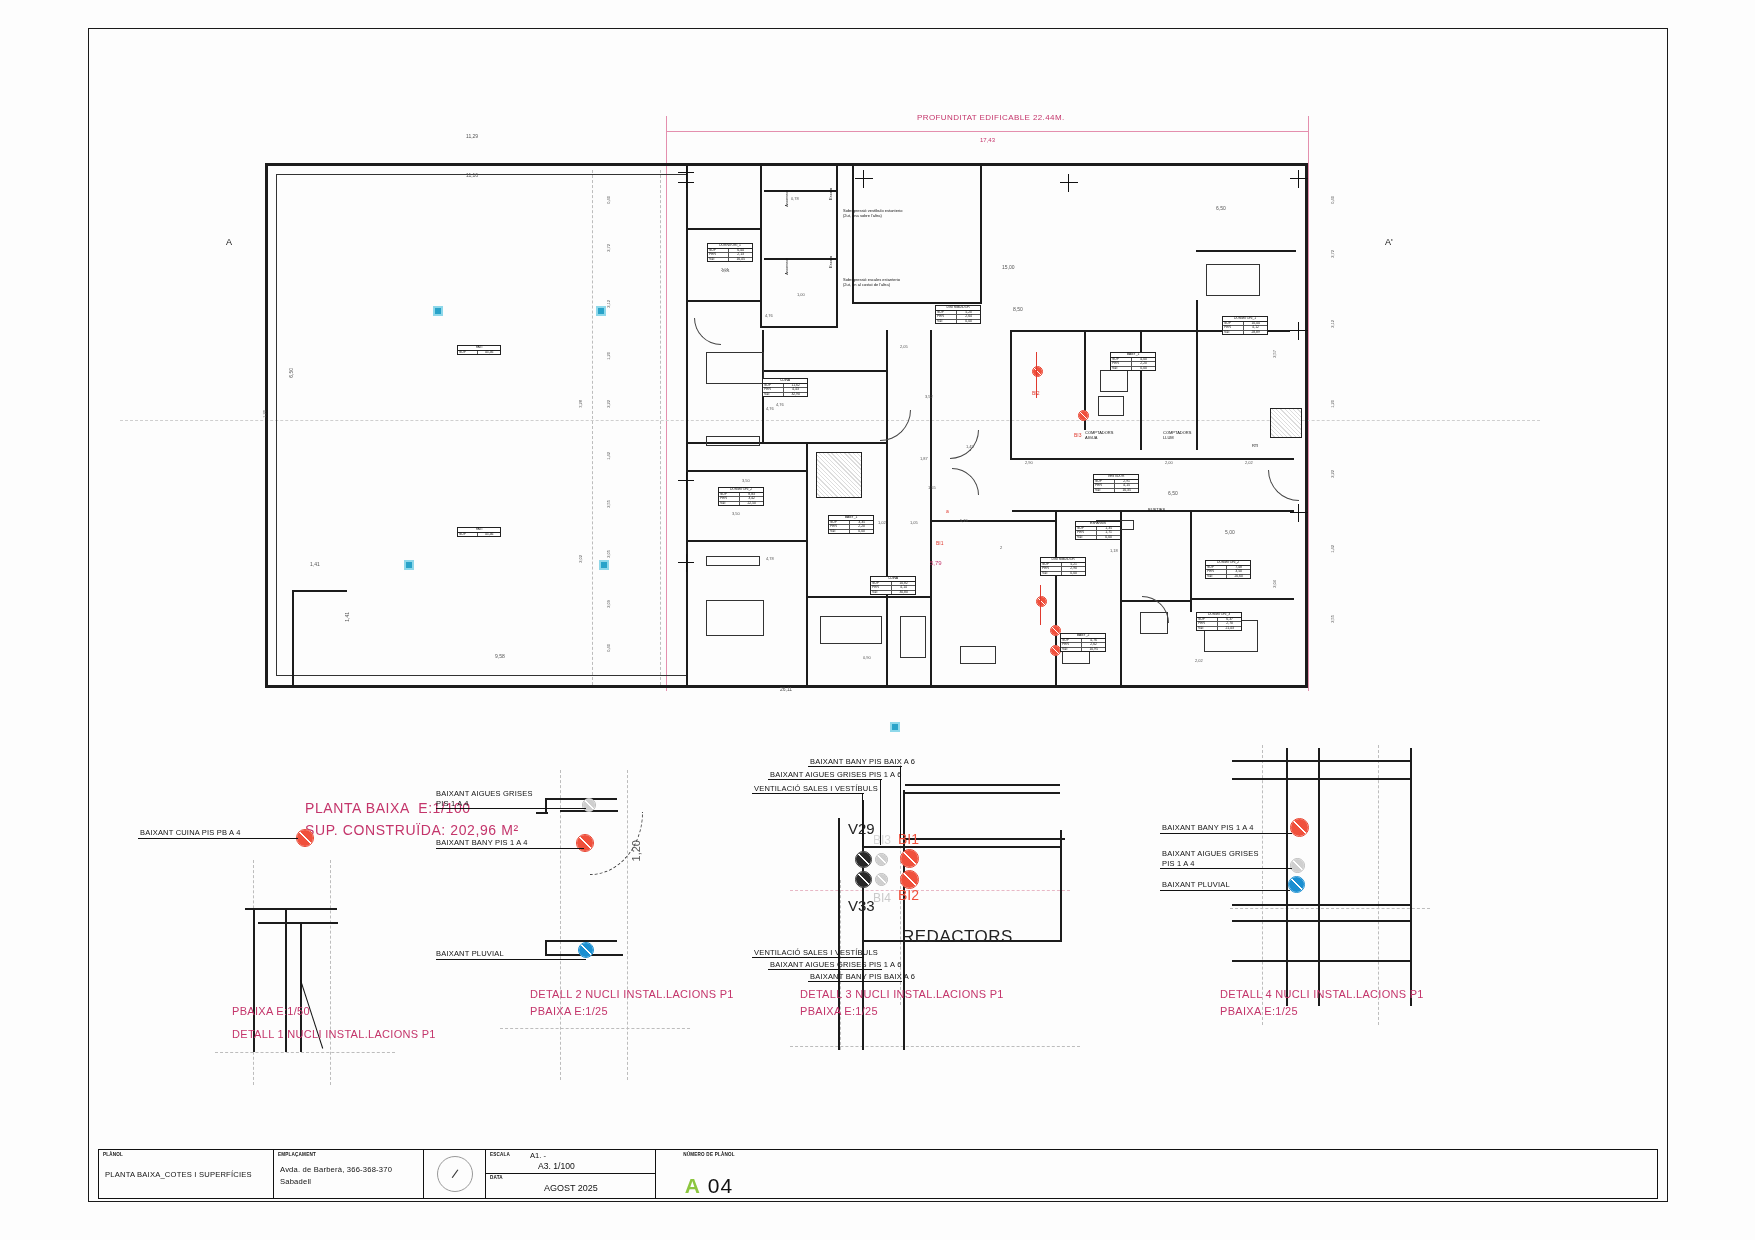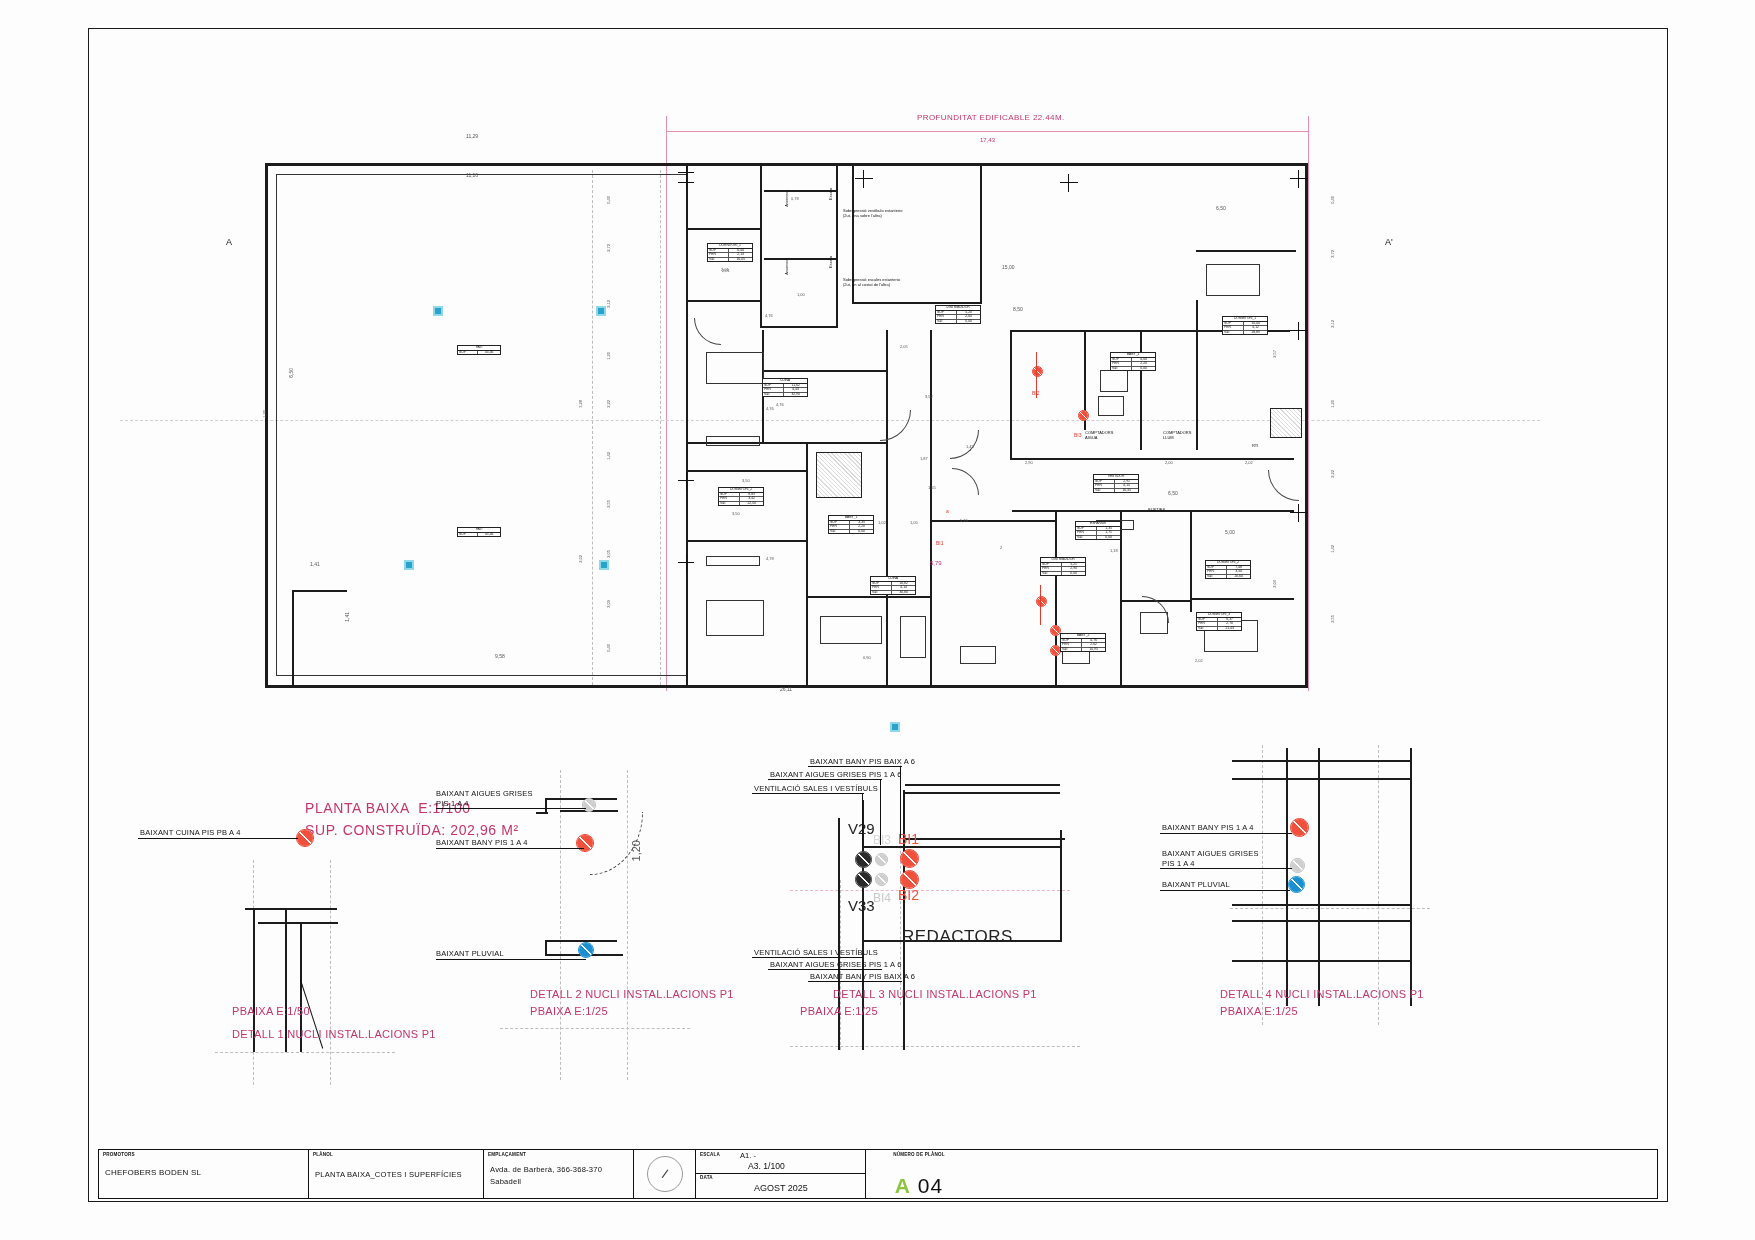--- a/index.html
+++ b/index.html
@@ -642,21 +642,21 @@
     <div class="ln hl" style="left:752px;top:793px;width:112px;"></div>
     <div class="txt lbl" style="left:754px;top:784px;">VENTILACIÓ SALES I VESTÍBULS</div>
 
     <div class="ln hl" style="left:752px;top:957px;width:112px;"></div>
     <div class="txt lbl" style="left:754px;top:948px;">VENTILACIÓ SALES I VESTÍBULS</div>
     <div class="ln hl" style="left:768px;top:969px;width:114px;"></div>
     <div class="txt lbl" style="left:770px;top:960px;">BAIXANT AIGUES GRISES PIS 1 A 6</div>
     <div class="ln hl" style="left:808px;top:981px;width:94px;"></div>
     <div class="txt lbl" style="left:810px;top:972px;">BAIXANT BANY PIS BAIX A 6</div>
 
-    <div class="txt pink" style="left:800px;top:988px;font-size:11px;letter-spacing:.3px;margin-left:33px;">DETALL 3 NUCLI INSTAL.LACIONS P1</div>
+    <div class="txt pink" style="left:800px;top:988px;font-size:11px;letter-spacing:.3px;">DETALL 3 NUCLI INSTAL.LACIONS P1</div>
     <div class="txt pink" style="left:800px;top:1005px;font-size:11px;letter-spacing:.3px;">PBAIXA E:1/25</div>
   </div>
 
   <div>
     <div class="dash-v" style="left:1262px;top:745px;height:280px;"></div>
     <div class="dash-v" style="left:1378px;top:745px;height:280px;"></div>
     <div class="dash-h" style="left:1230px;top:908px;width:200px;"></div>
 
     <div class="wall" style="left:1286px;top:748px;width:2px;height:258px;"></div>
     <div class="wall" style="left:1318px;top:748px;width:2px;height:258px;"></div>
@@ -684,24 +684,20 @@
     <div class="txt lbl" style="left:1162px;top:859px;">PIS 1 A 4</div>
     <div class="ln hl" style="left:1160px;top:890px;width:130px;"></div>
     <div class="txt lbl" style="left:1162px;top:880px;">BAIXANT PLUVIAL</div>
 
     <div class="txt pink" style="left:1220px;top:988px;font-size:11px;letter-spacing:.3px;">DETALL 4 NUCLI INSTAL.LACIONS P1</div>
     <div class="txt pink" style="left:1220px;top:1005px;font-size:11px;letter-spacing:.3px;">PBAIXA E:1/25</div>
   </div>
 
   <div id="titleblock">
 
-    <div class="cell" style="width:210px;">
-      <div class="tb-cap">PROMOTORS</div>
-      <div class="tb-val" style="top:18px;font-size:8px;">CHEFOBERS BODEN SL</div>
-    </div>
 
 
     <div class="cell" style="width:175px;">
       <div class="tb-cap">PLÀNOL</div>
       <div class="tb-val" style="top:20px;font-size:7.6px;">PLANTA BAIXA_COTES I SUPERFÍCIES</div>
     </div>
 
     <div class="cell" style="width:150px;text-align:right;">
       <div class="tb-cap">EMPLAÇAMENT</div>
       <div class="tb-val" style="top:15px;font-size:7.6px;">Avda. de Barberà, 366-368-370</div>

